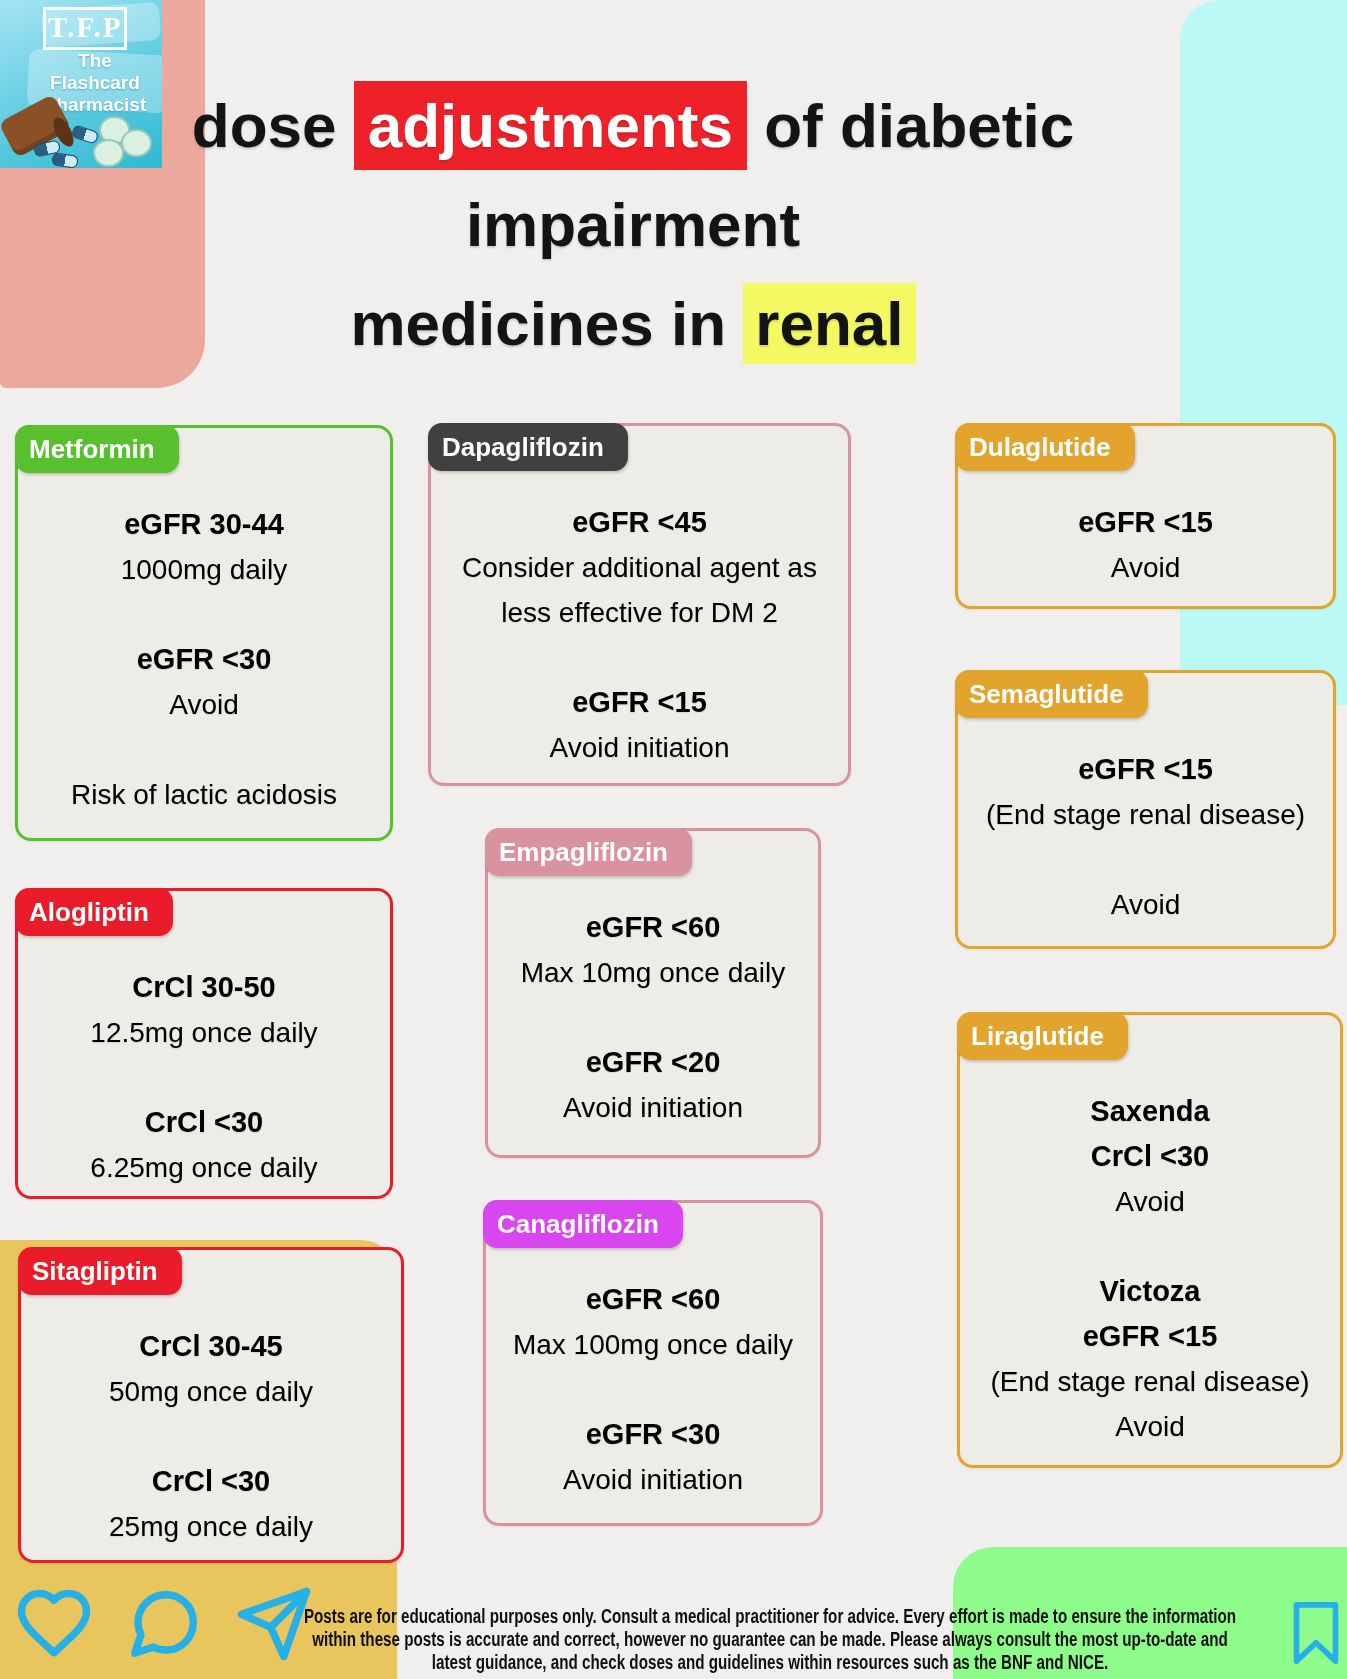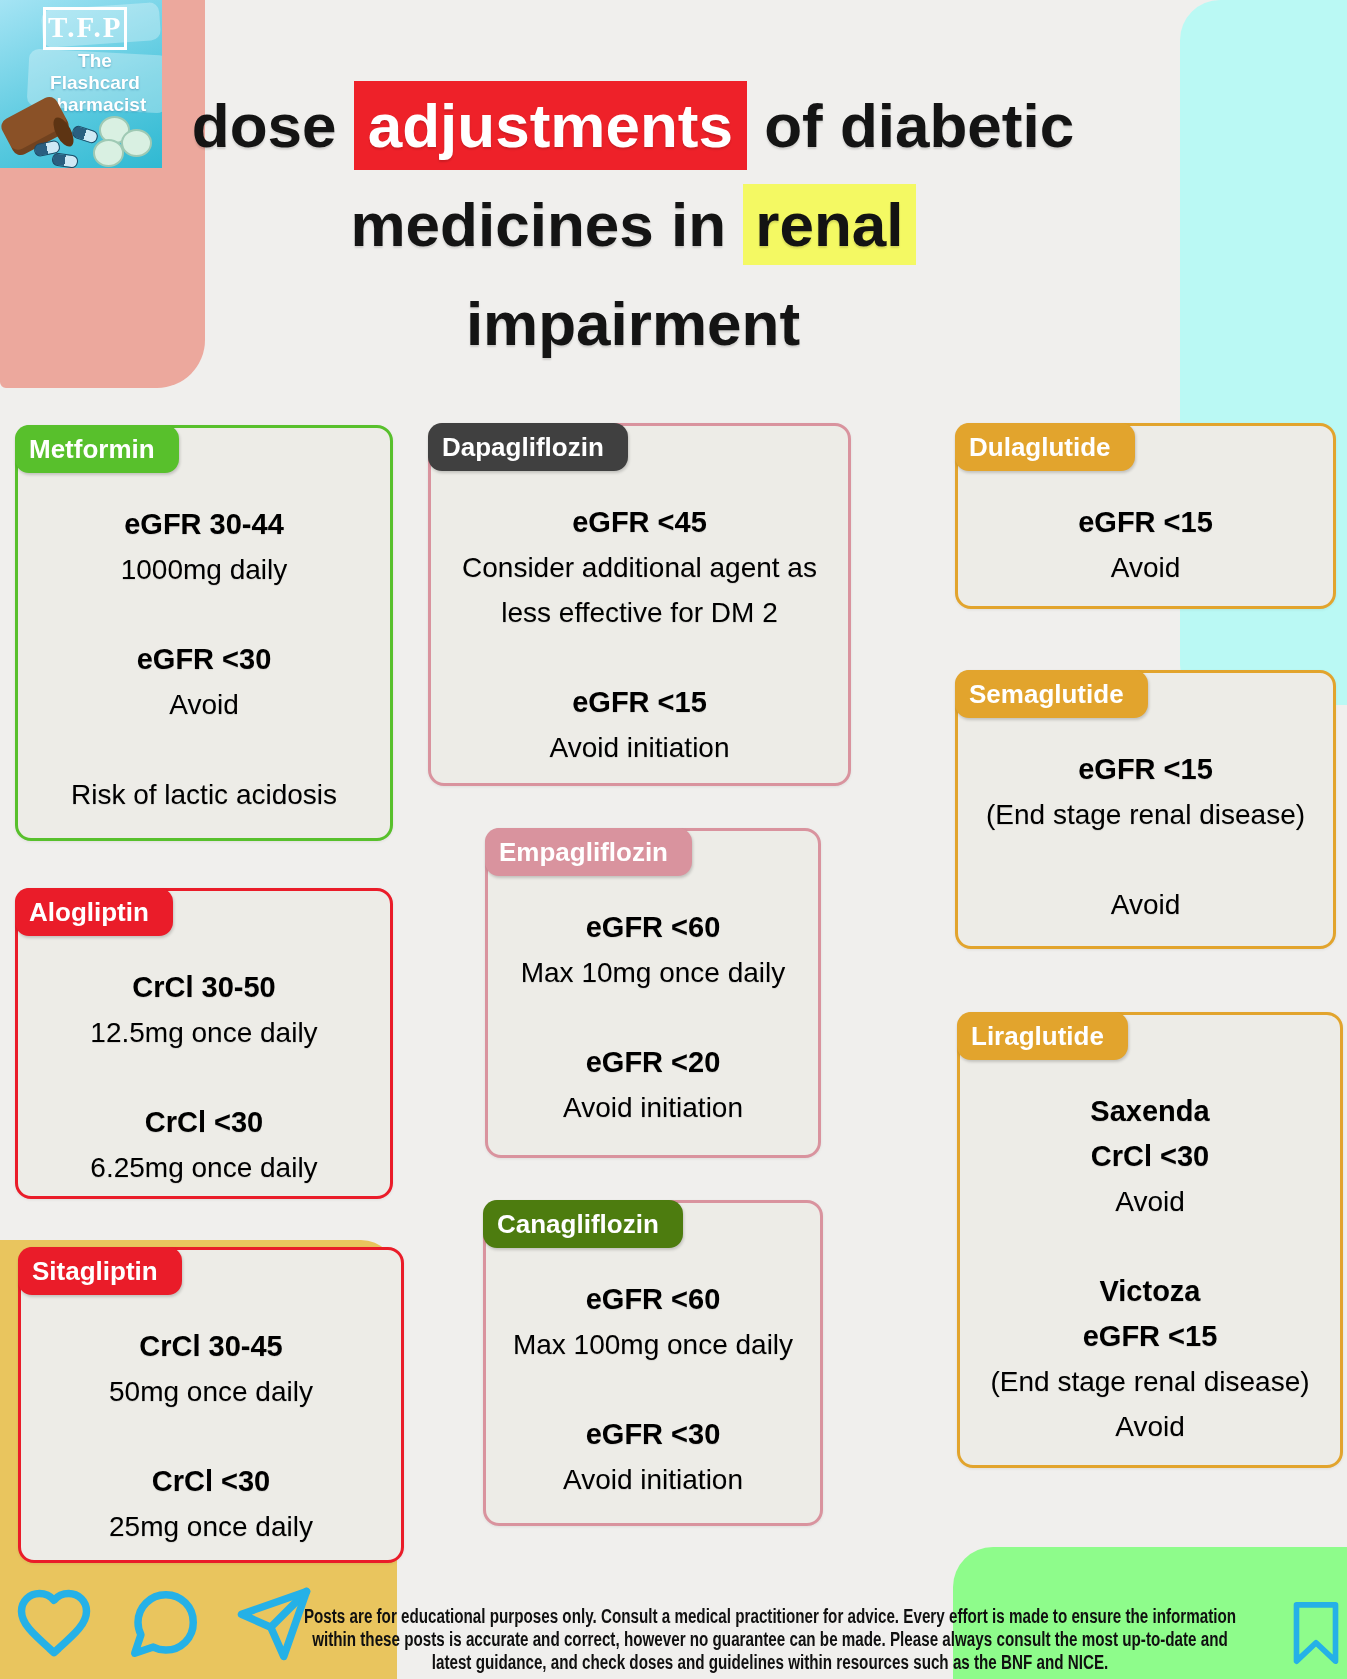--- a/index.html
+++ b/index.html
@@ -96,22 +96,22 @@
       <div class="tablet t2"></div>
       <div class="tablet t3"></div>
       <div class="capsule p1"></div>
       <div class="capsule p2"></div>
       <div class="capsule p3"></div>
     </div>
   </div>
 
   <div class="title">
     <div class="tl"><span>dose </span><span class="hl-red">adjustments</span><span> of diabetic</span></div>
+    <div class="tl">impairment</div>
     <div class="tl"><span>medicines in </span><span class="hl-yellow">renal</span></div>
-    <div class="tl">impairment</div>
   </div>
 
   <div id="cards">
       <div class="card c0" style="border-color: rgb(88, 192, 44);">
         <div class="tab" style="background: rgb(88, 192, 44);">Metformin</div>
         <div class="body">
           <div class="line b">eGFR 30-44</div>
           <div class="line">1000mg daily</div>
           <div class="gap"></div>
           <div class="line b">eGFR &lt;30</div>
@@ -154,21 +154,21 @@
         <div class="tab" style="background: rgb(217, 147, 158);">Empagliflozin</div>
         <div class="body">
           <div class="line b">eGFR &lt;60</div>
           <div class="line">Max 10mg once daily</div>
           <div class="gap"></div>
           <div class="line b">eGFR &lt;20</div>
           <div class="line">Avoid initiation</div>
         </div>
       </div>
       <div class="card c5" style="border-color: rgb(217, 147, 158);">
-        <div class="tab" style="background: #4d7c0f;">Canagliflozin</div>
+        <div class="tab" style="background: #d946ef;">Canagliflozin</div>
         <div class="body">
           <div class="line b">eGFR &lt;60</div>
           <div class="line">Max 100mg once daily</div>
           <div class="gap"></div>
           <div class="line b">eGFR &lt;30</div>
           <div class="line">Avoid initiation</div>
         </div>
       </div>
       <div class="card c6" style="border-color: rgb(226, 164, 45);">
         <div class="tab" style="background: rgb(226, 164, 45);">Dulaglutide</div>

